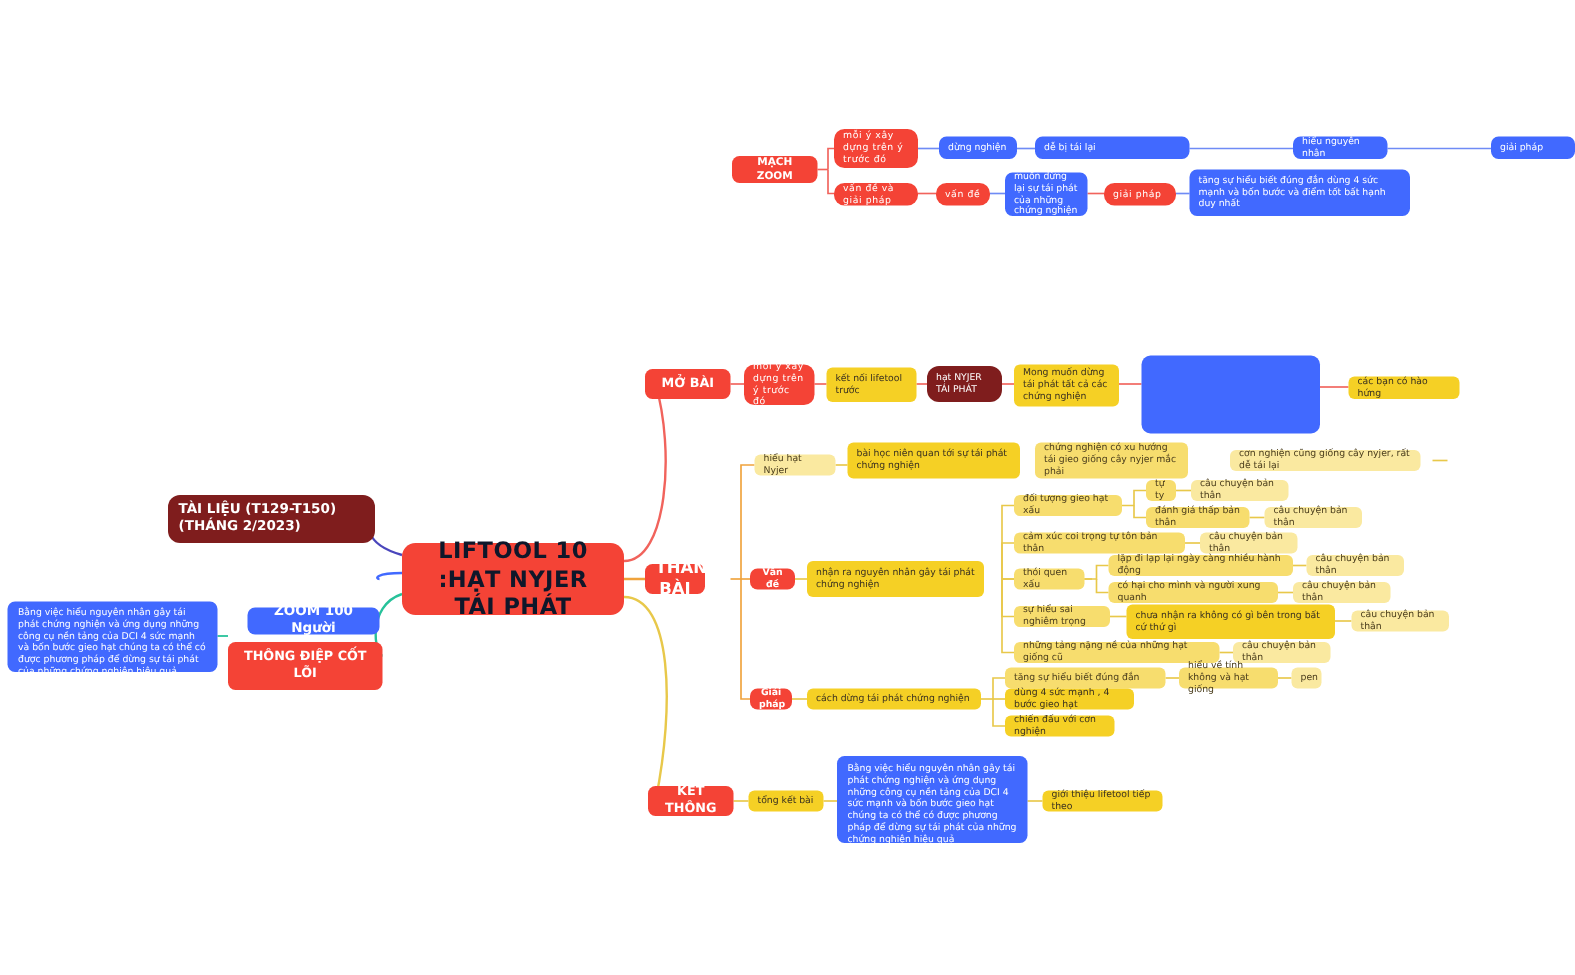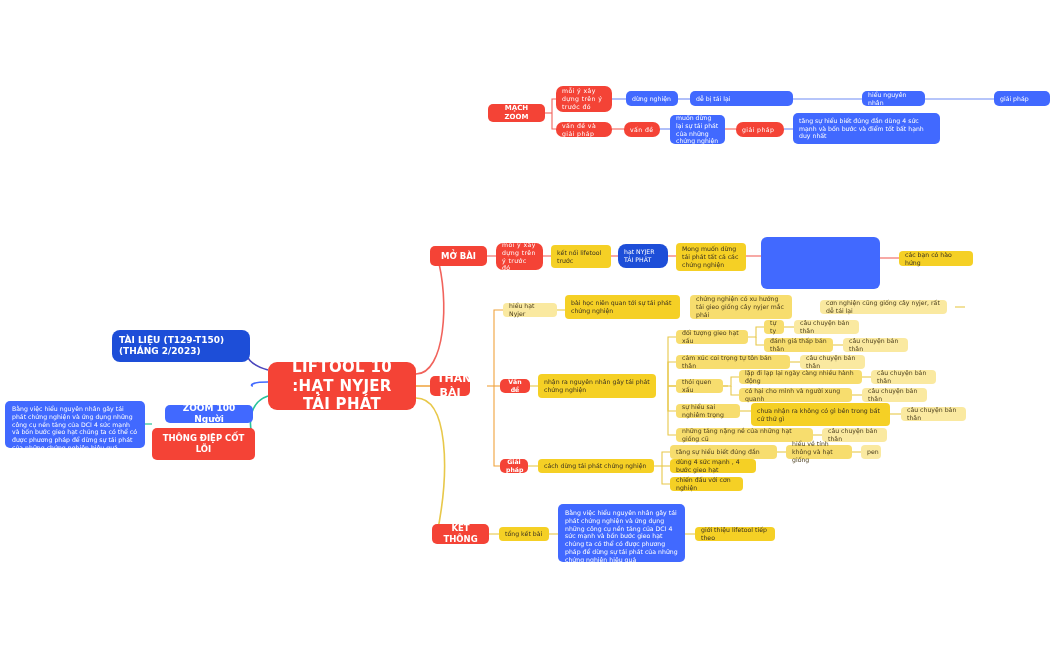--- a/index.html
+++ b/index.html
@@ -35,38 +35,38 @@
     background:#f44336;color:#ffffff;
     font-weight:600;
     justify-content:center;text-align:center;
     border-radius:5px;
   }
   .blue{
     background:#4169ff;color:#ffffff;
     border-radius:5px;
   }
   .purple{
-    background:#1d4ed8;color:#ffffff;
+    background:#7f1d1d;color:#ffffff;
     border-radius:8px;
   }
   .yellow{
     background:#f5d025;color:#3a3120;
     border-radius:4px;
   }
   .yellow-soft{
     background:#f7dd6e;color:#4a3d1c;
     border-radius:4px;
   }
   .yellow-pale{
     background:#fae9a0;color:#4a3d1c;
     border-radius:4px;
   }
 
   .center-node{
-    background:#f44336;color:#ffffff;
+    background:#f44336;color:#0f172a;
     border-radius:9px;
     font-size:15px;font-weight:700;
     letter-spacing:.3px;
     text-align:center;justify-content:center;
     padding:8px 10px;
   }
   .img-box{
     background:#4169ff;border-radius:6px;
   }
   .pad4{padding:3px 6px;}

